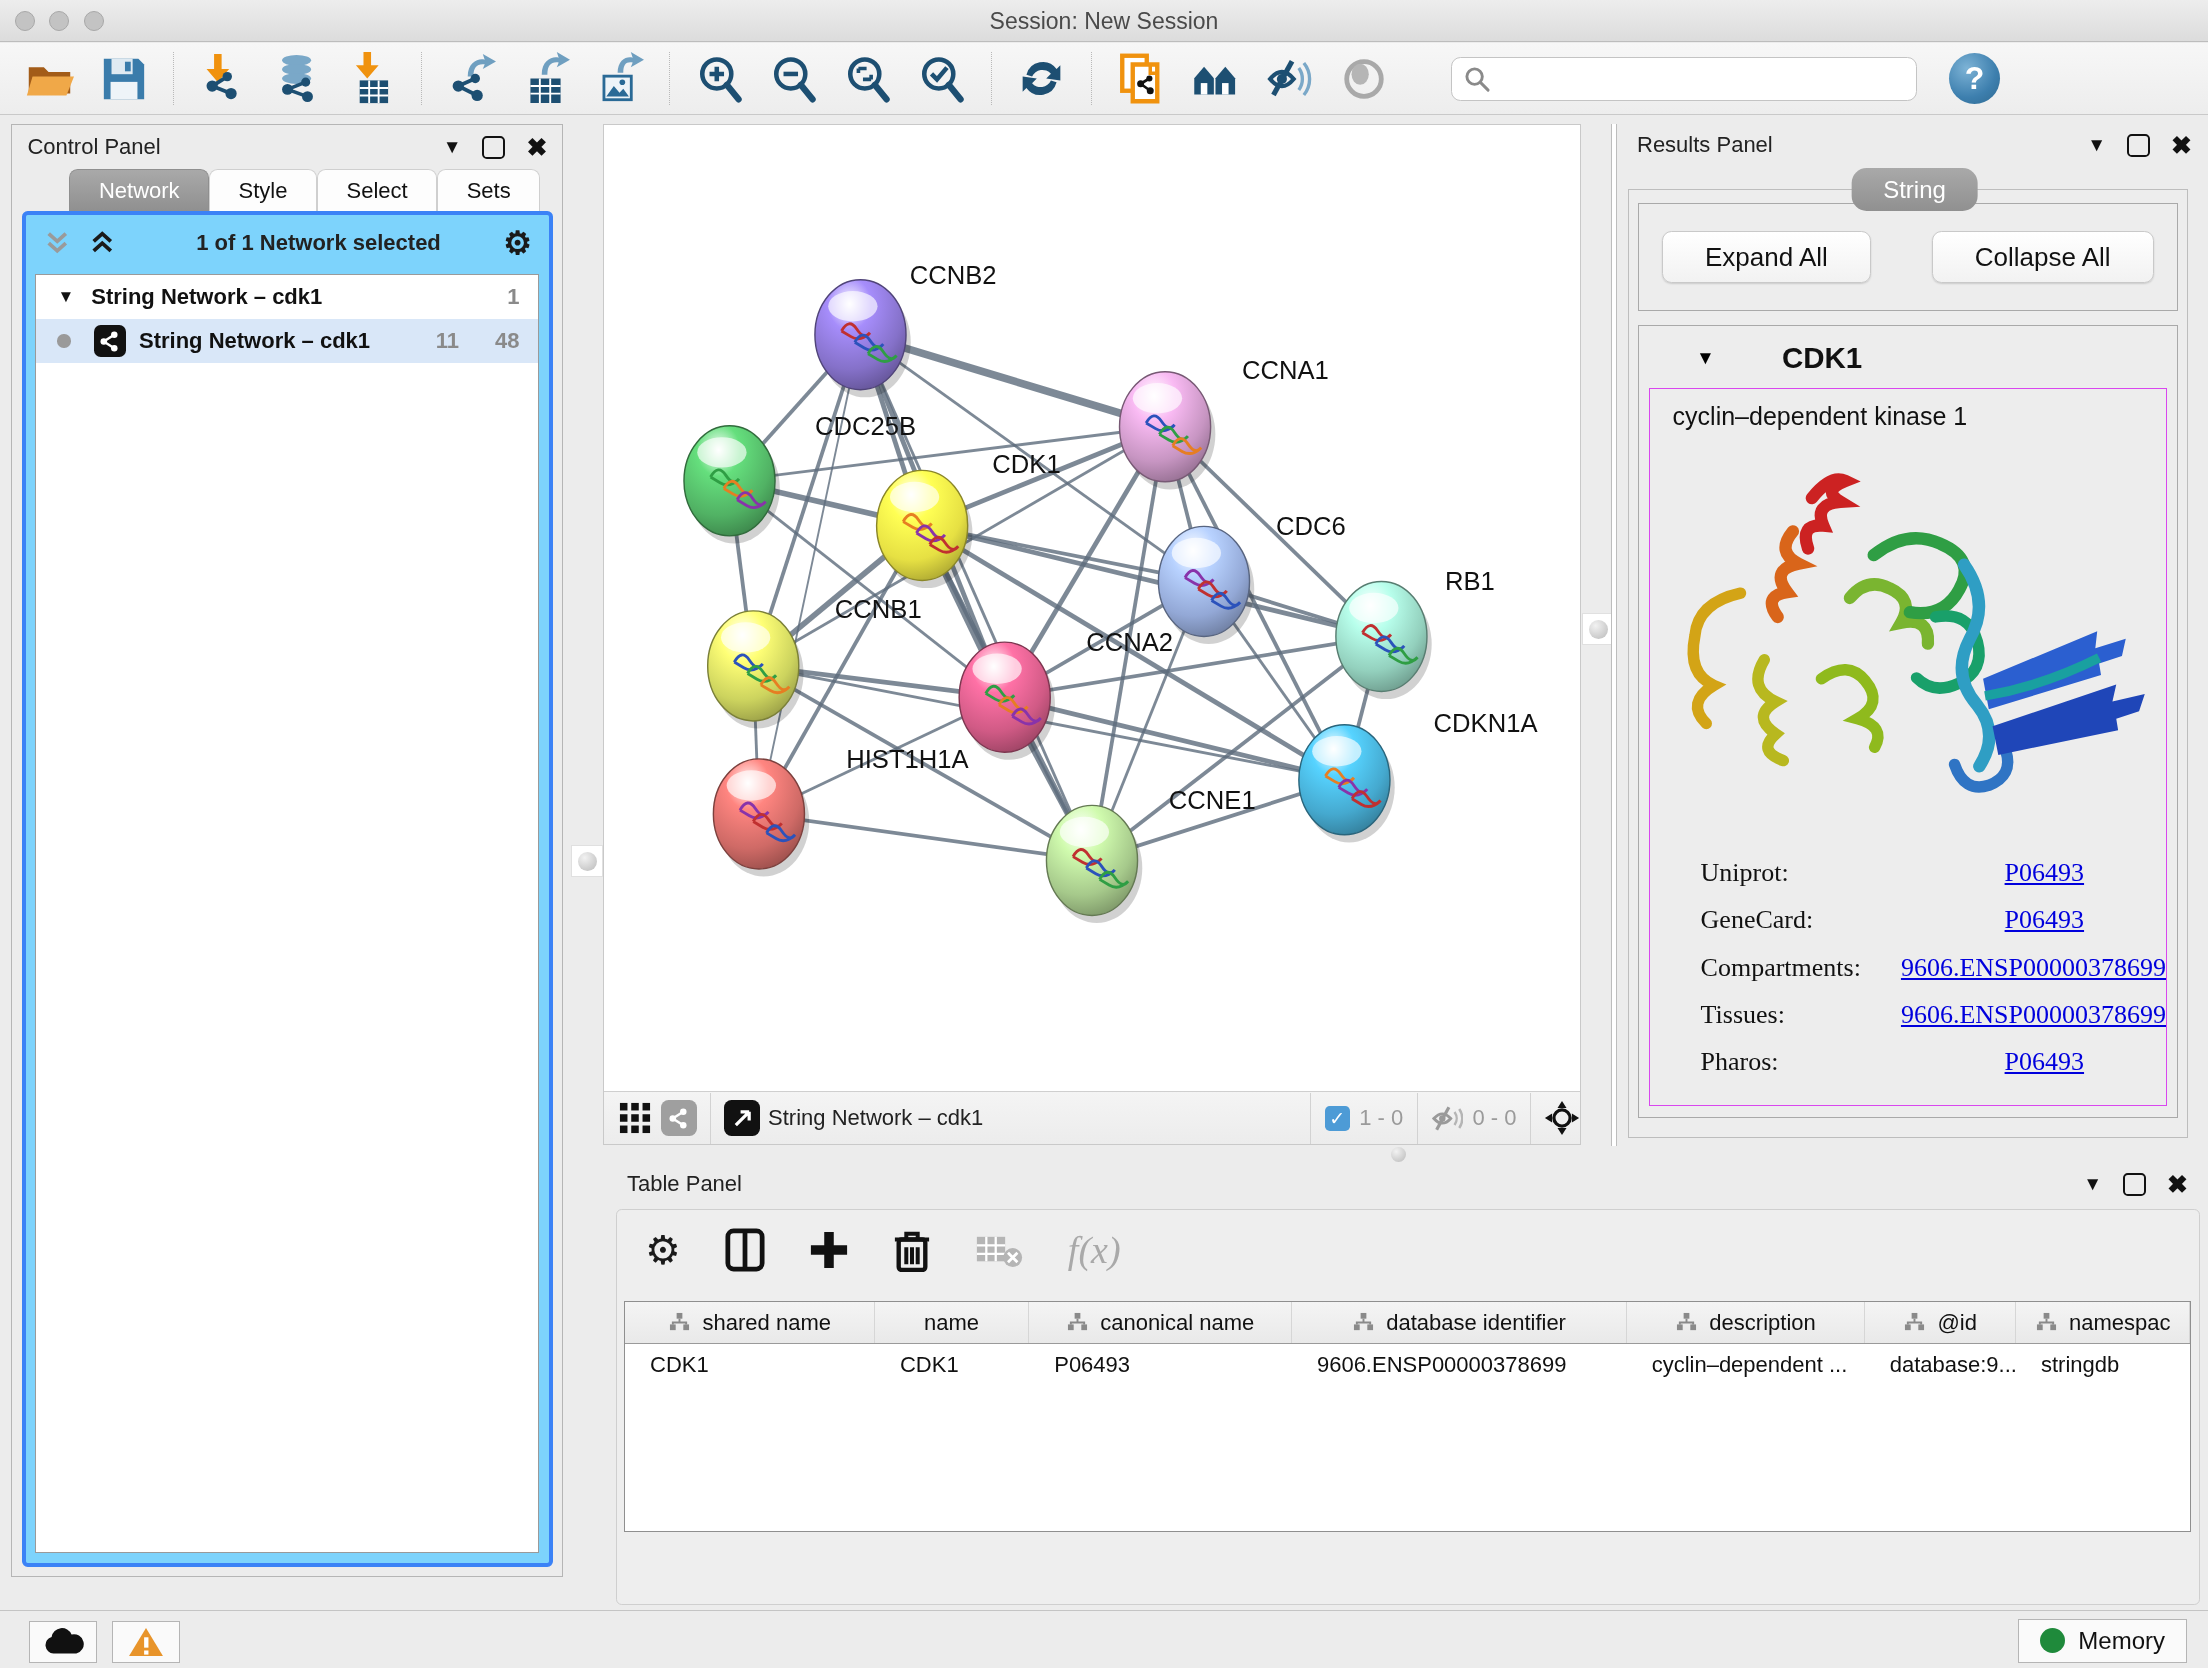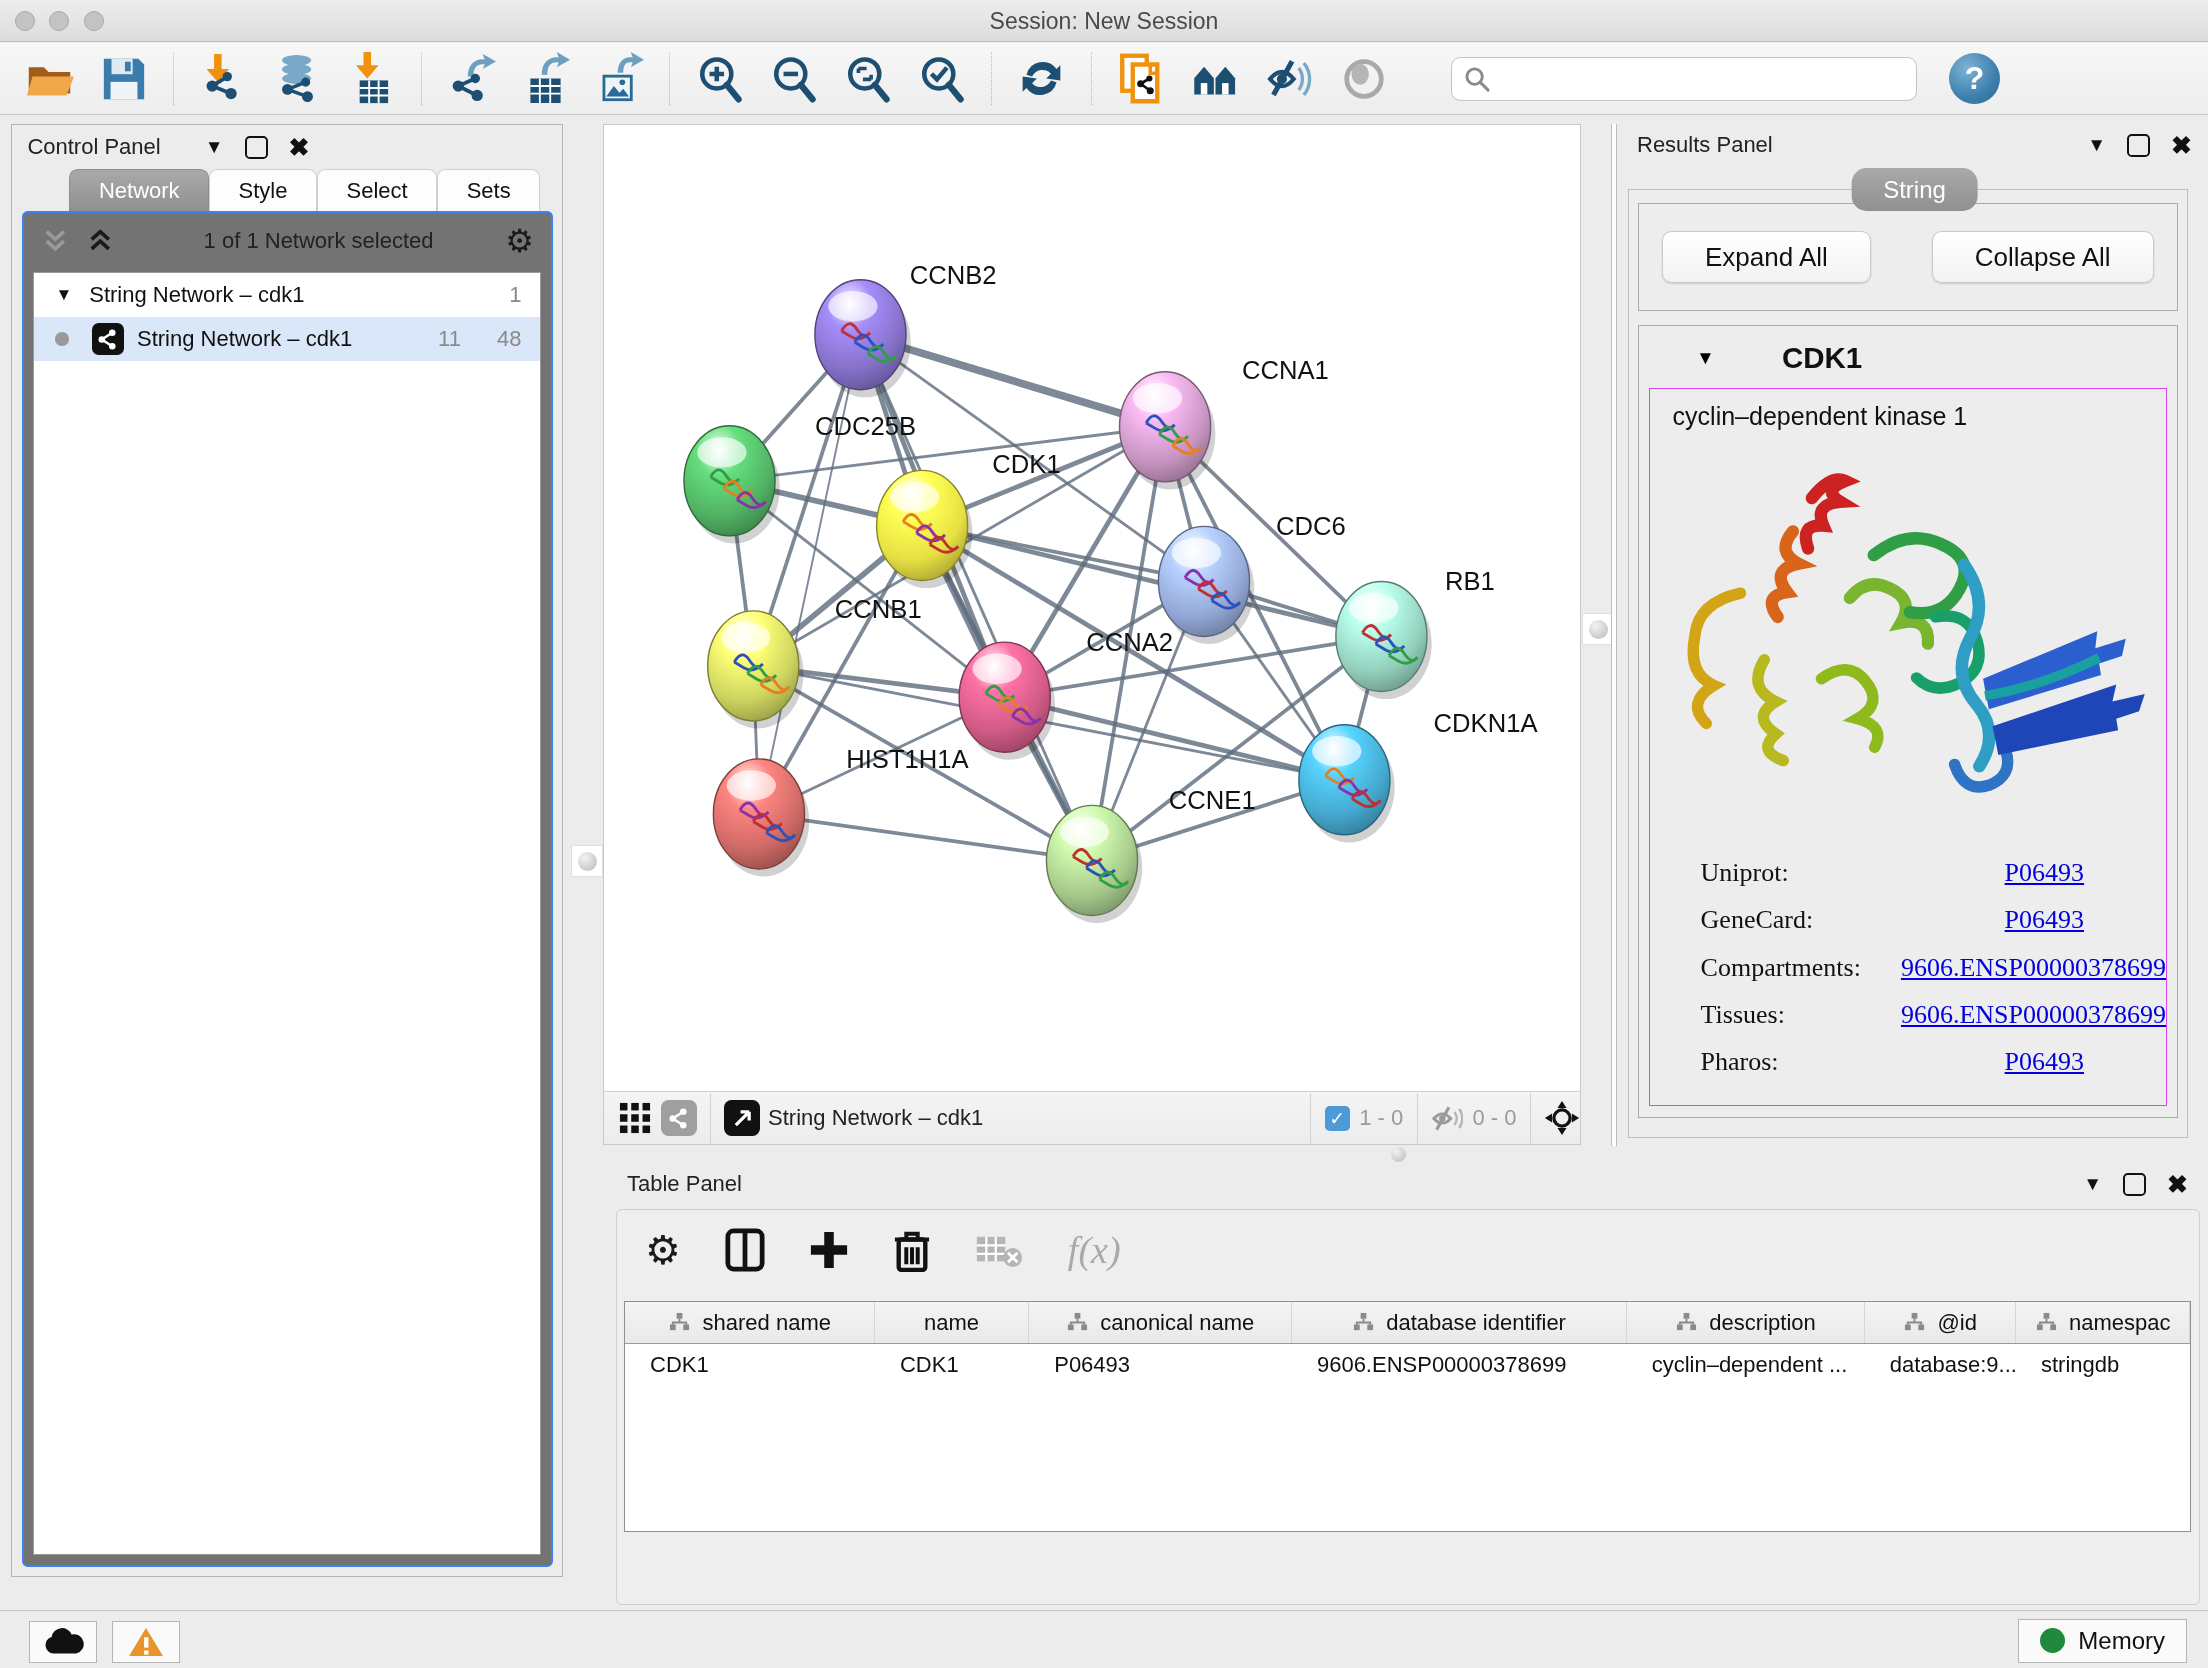--- a/index.html
+++ b/index.html
@@ -33,27 +33,27 @@
   
   .panel-title { font-size:22px; color:#222; }
   .panel-ctrl { display:flex; align-items:center; gap:21px; }
   .pc-min { font-size:19px; color:#111; }
   .pc-float { width:23px; height:23px; border:2.9px solid #111; border-radius:4.8px; }
   .pc-close { font-size:25px; color:#111; font-weight:bold; }
 
   
   .control-panel { position:absolute; left:11.4px; top:124px; width:552px; height:1453px;
     background:#ececec; border:1px solid #b5b5b5; }
-  .cp-header { height:44px; display:flex; align-items:center; padding:0 15px;gap:44px; }
+  .cp-header { height:44px; display:flex; align-items:center; justify-content:space-between; padding:0 15px;gap:44px; }
   .cp-tabs { display:flex; margin-left:57px; height:43px; }
   .tab { padding:0 28.5px; display:flex; align-items:center; font-size:22px; background:#fdfdfd;
     border:1px solid #cfcfcf; border-bottom:none; border-radius:8.6px 8.6px 0 0; color:#111; }
   .tab.sel { background:linear-gradient(#a9a9a9,#8f8f8f); color:#fff; border-color:#8f8f8f; }
   .cp-body { position:absolute; left:9.5px; right:9.5px; top:86px; bottom:9.5px;
-    background:#737373; border:2px solid #3b82f6; border-radius:5.7px; }
+    background:#7dd3fc; border:4px solid #3b82f6; border-radius:5.7px;font-weight:bold; }
   .cp-toolrow { height:55px; display:flex; align-items:center; padding:0 17px; }
   .chev { margin-right:17px; }
   .cp-selinfo { flex:1; text-align:center; font-size:22px; color:#222; }
   .gear { font-size:32px; color:#1a1a1a; line-height:1; }
   .net-tree { position:absolute; left:9.5px; right:9.5px; top:59px; bottom:9.5px;
     background:#fff; border:1px solid #9a9a9a; }
   .tree-row { height:44px; display:flex; align-items:center; font-size:22px; color:#111; }
   .tree-row .caret { margin:0 17px 0 21px; font-size:17px; color:#111; }
   .tree-row.child { background:#d9e7f8; }
   .dot { width:13.3px; height:13.3px; border-radius:50%; background:#9a9a9a; margin:0 23px 0 21px; }

